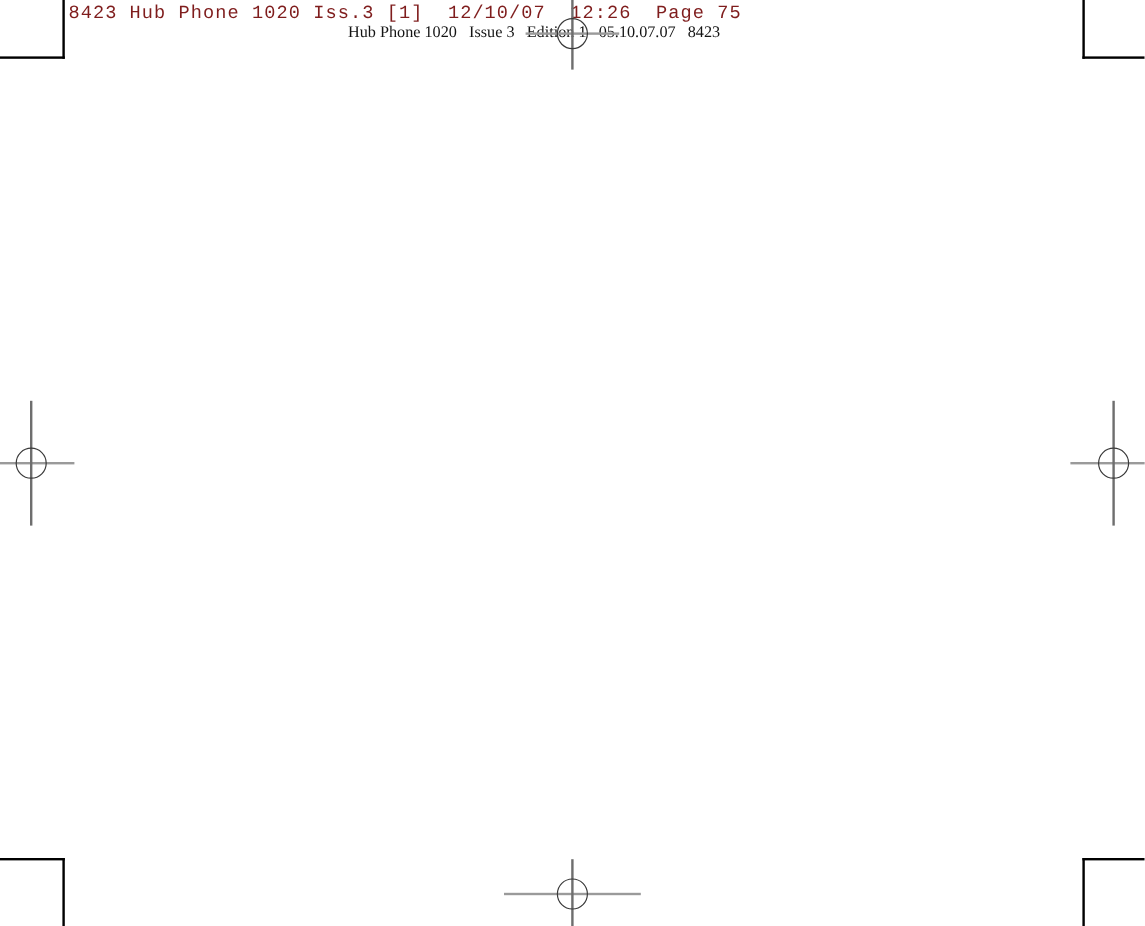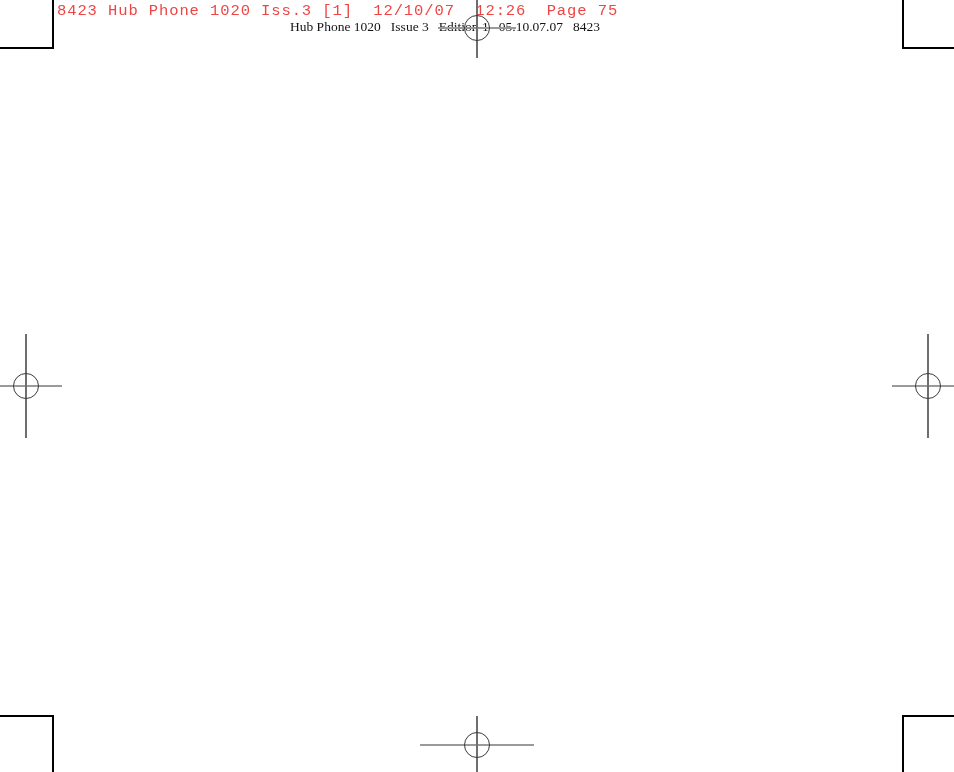--- a/index.html
+++ b/index.html
@@ -20,21 +20,21 @@
 
   
   .slug-line-1 {
     position: absolute;
     left: 57px;
     top: 2px;
     font-family: "Liberation Mono", "DejaVu Sans Mono", monospace;
     font-size: 15.5px;
     line-height: 19px;
     letter-spacing: 0.9px;
-    color: #ef4444;
+    color: #7f1d1d;
     white-space: pre;
   }
 
   
   .slug-line-2-clip {
     position: absolute;
     left: 290px;
     top: 19px;
     width: 375px;
     height: 16px;

